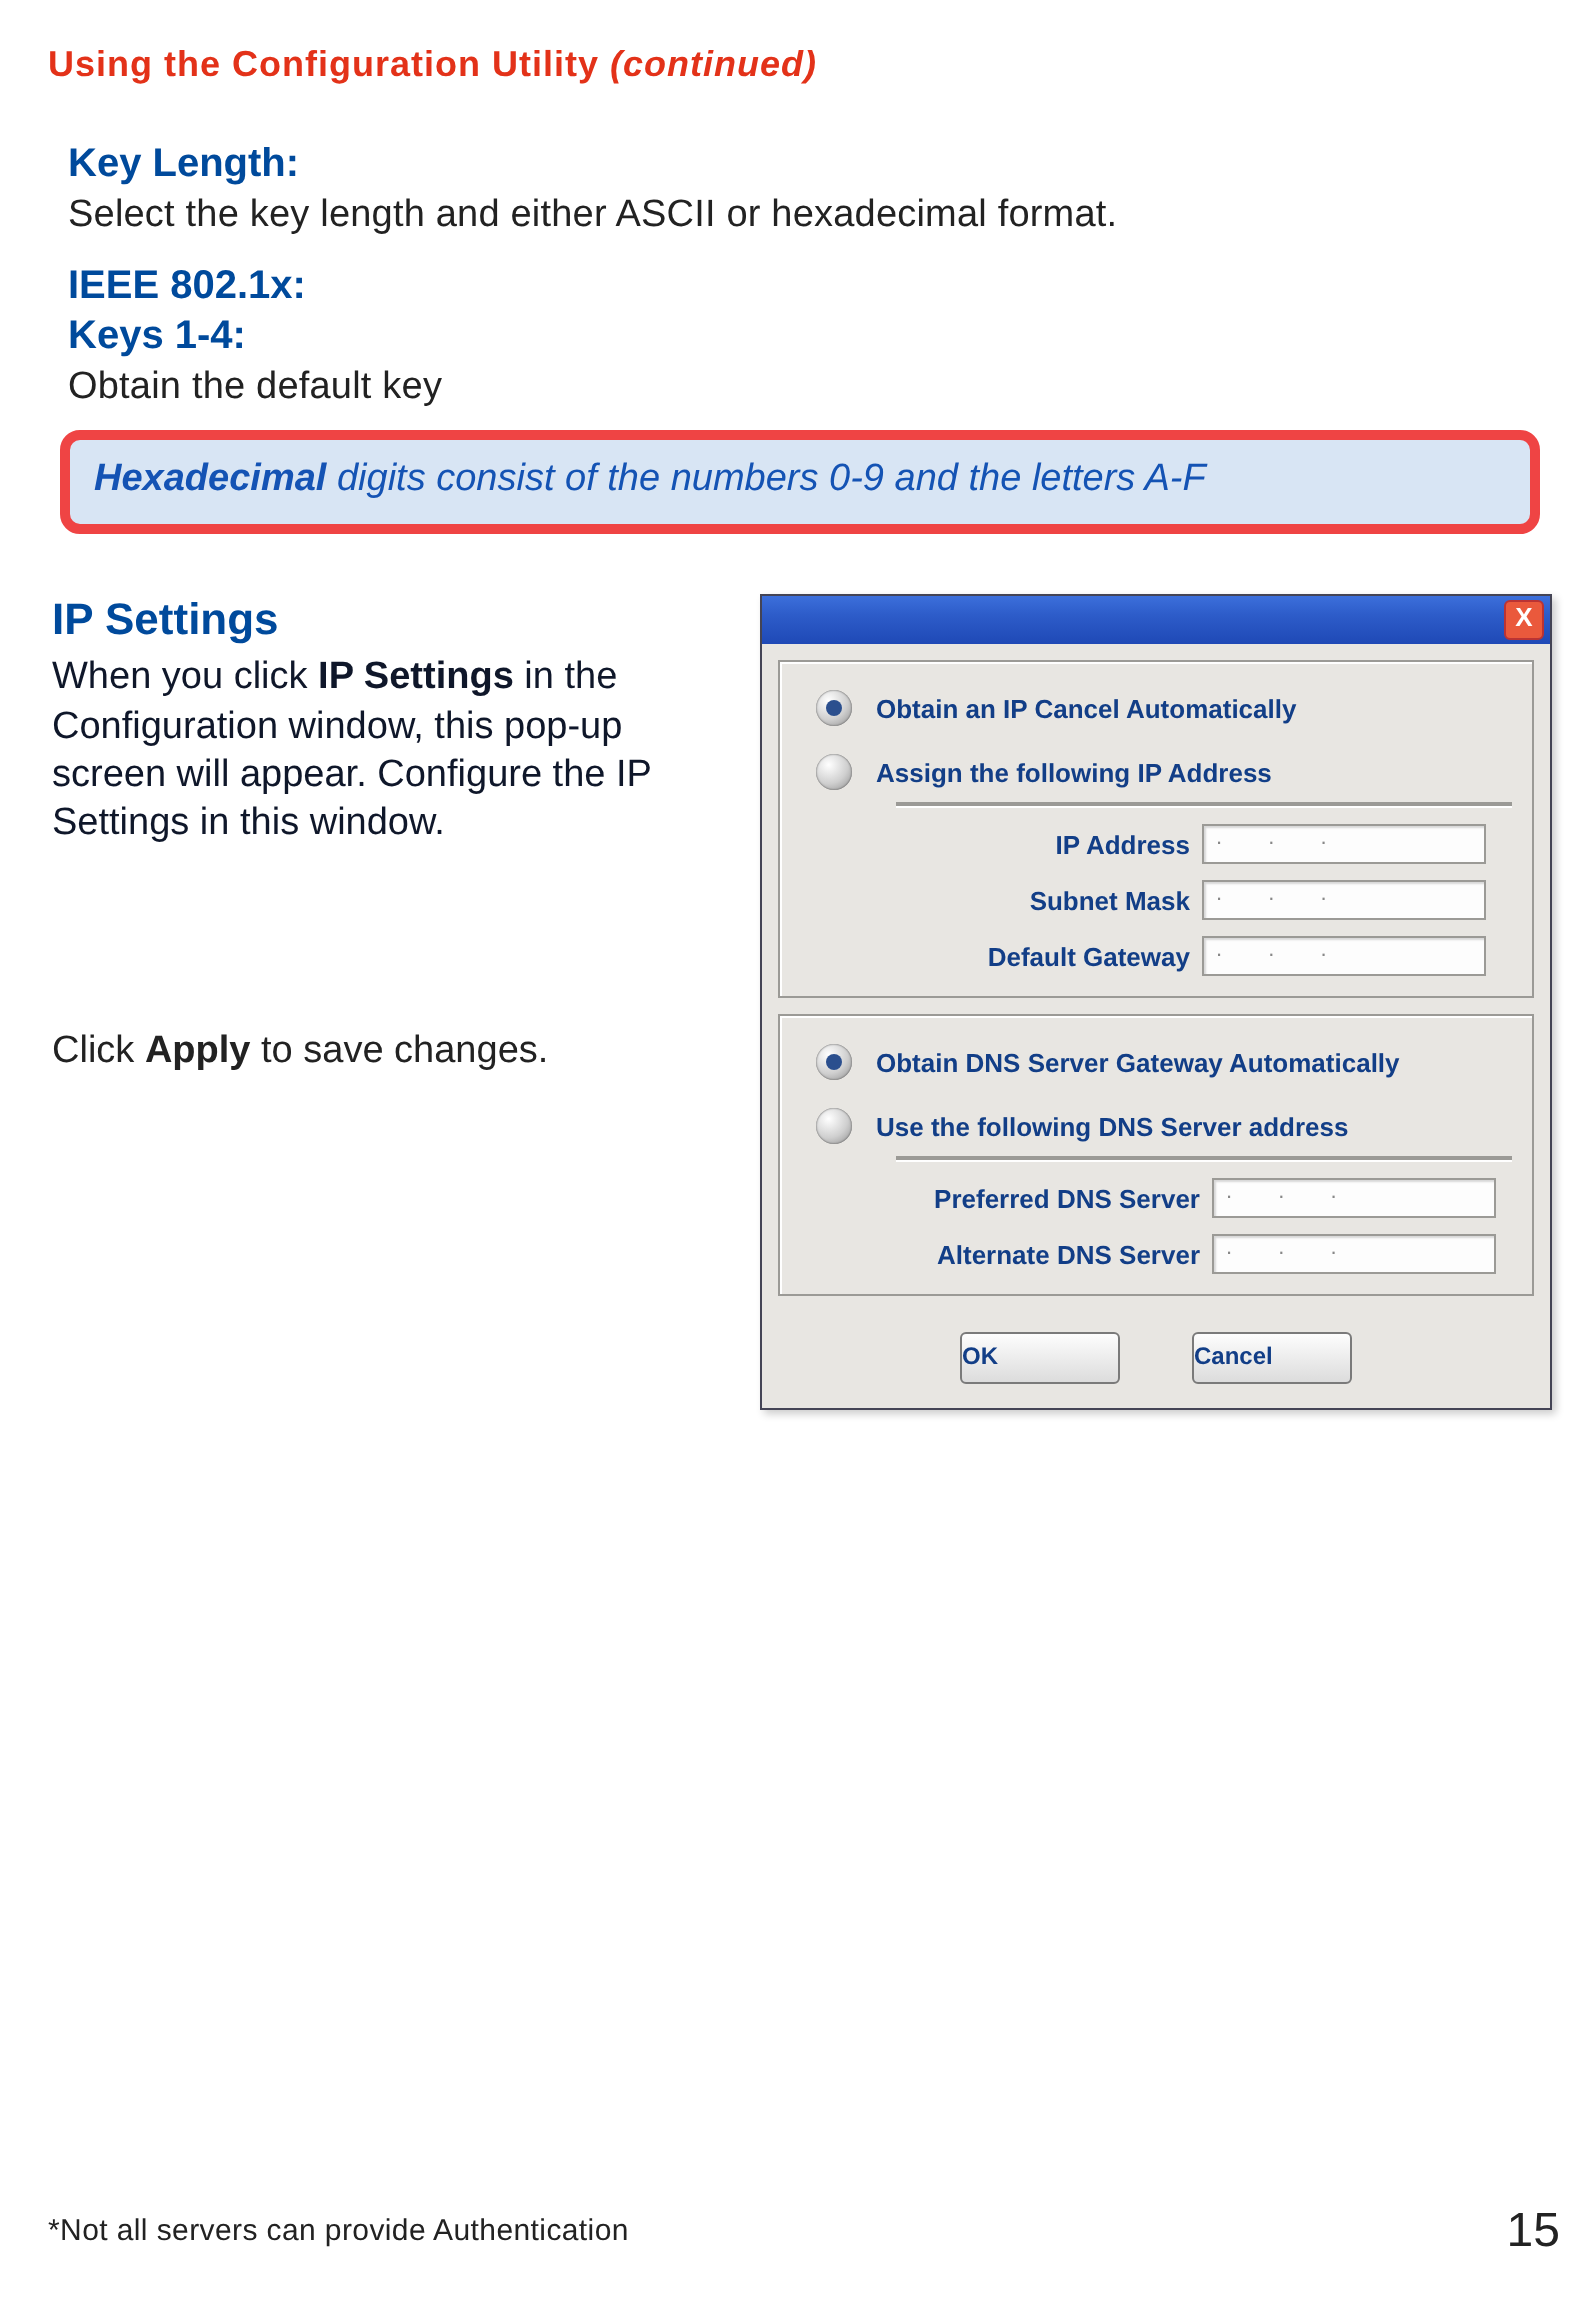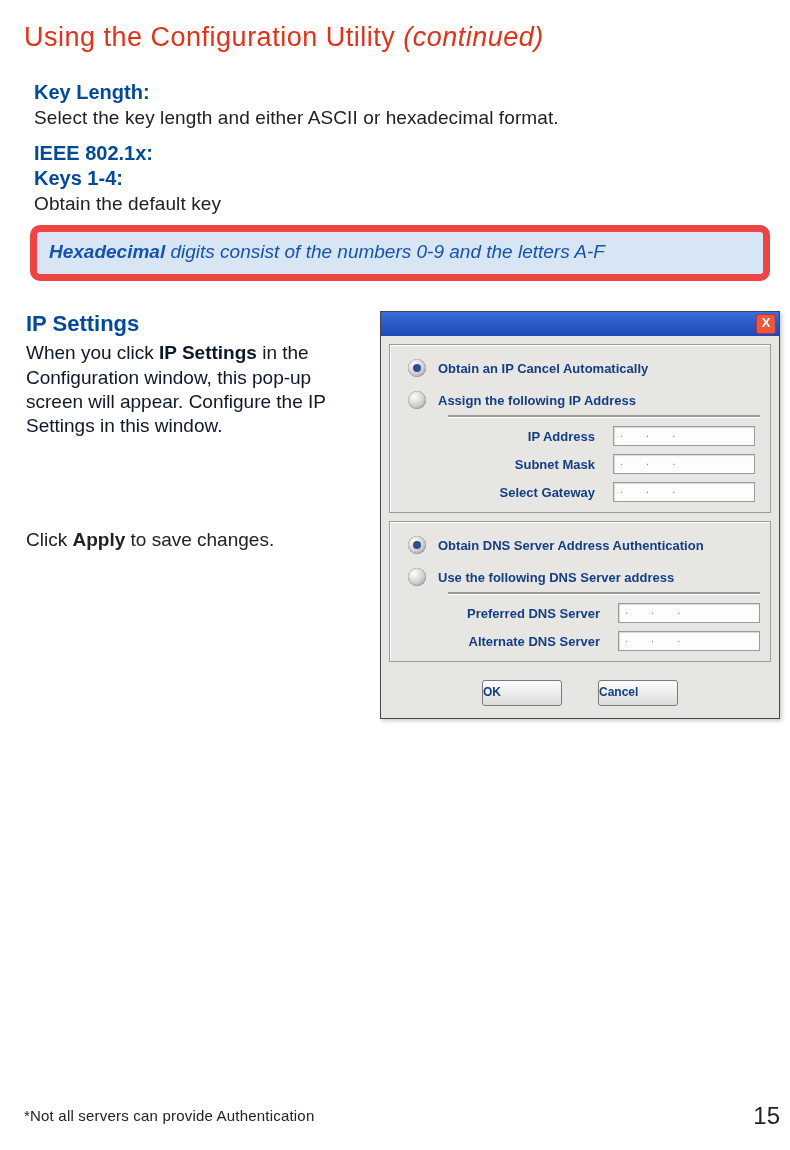--- a/index.html
+++ b/index.html
@@ -10,22 +10,22 @@
     width: 790px;
     height: 1150px;
     position: relative;
     color: #000;
   }
   .page {
     padding: 22px 14px 0 24px;
   }
   .main-title {
     color: #e33219;
-    font-size: 27px;
-    font-weight: normal;
+    font-size: 18px;
+    font-weight: bold;
     letter-spacing: 0.5px;
     margin: 0 0 28px 0;
   }
   .main-title .cont {
     font-style: italic;
   }
   .section-label {
     color: #004a9c;
     font-size: 20px;
     font-weight: bold;
@@ -33,21 +33,21 @@
   }
   .body-text {
     color: #222;
     font-size: 19px;
     margin: 0 0 12px 10px;
     line-height: 1.28;
     letter-spacing: 0.1px;
   }
   .callout {
     margin: 8px 6px 16px 6px;
-    border: 7px solid #ef4444;
+    border: 5px solid #ef4444;
     border-radius: 10px;
     background: #d8e5f4;
     padding: 8px 12px 10px 12px;
     color: #1453b4;
     font-style: italic;
     font-size: 19px;
     line-height: 1.3;
   }
   .callout b {
     font-weight: bold;
@@ -146,21 +146,21 @@
   .group-sep {
     border-top: 2px solid #9b9a96;
     border-bottom: 1px solid #fff;
     margin: 6px 0 0 48px;
     height: 0;
   }
   .field-row {
     display: flex;
     align-items: center;
     margin: 8px 0 0 60px;
-    gap: 18px;
+    gap: 6px;
   }
   .field-label {
     flex: 0 0 135px;
     text-align: right;
     color: #123e87;
     font-weight: bold;
     font-size: 13px;
   }
   .field-input {
     flex: 0 0 128px;
@@ -261,29 +261,29 @@
         <div class="group-sep"></div>
         <div class="field-row">
           <span class="field-label">IP Address</span>
           <span class="field-input">.  .  .</span>
         </div>
         <div class="field-row">
           <span class="field-label">Subnet Mask</span>
           <span class="field-input">.  .  .</span>
         </div>
         <div class="field-row">
-          <span class="field-label">Select Gateway</span>
+          <span class="field-label">Default Gateway</span>
           <span class="field-input">.  .  .</span>
         </div>
       </div>
 
       <div class="panel">
         <div class="radio-row">
           <div class="radio checked"></div>
-          <span class="radio-label">Obtain DNS Server Address Authentication</span>
+          <span class="radio-label">Obtain DNS Server Gateway Automatically</span>
         </div>
         <div class="radio-row">
           <div class="radio"></div>
           <span class="radio-label">Use the following DNS Server address</span>
         </div>
         <div class="group-sep"></div>
         <div class="field-row">
           <span class="field-label dns-label">Preferred DNS Server</span>
           <span class="field-input">.  .  .</span>
         </div>

